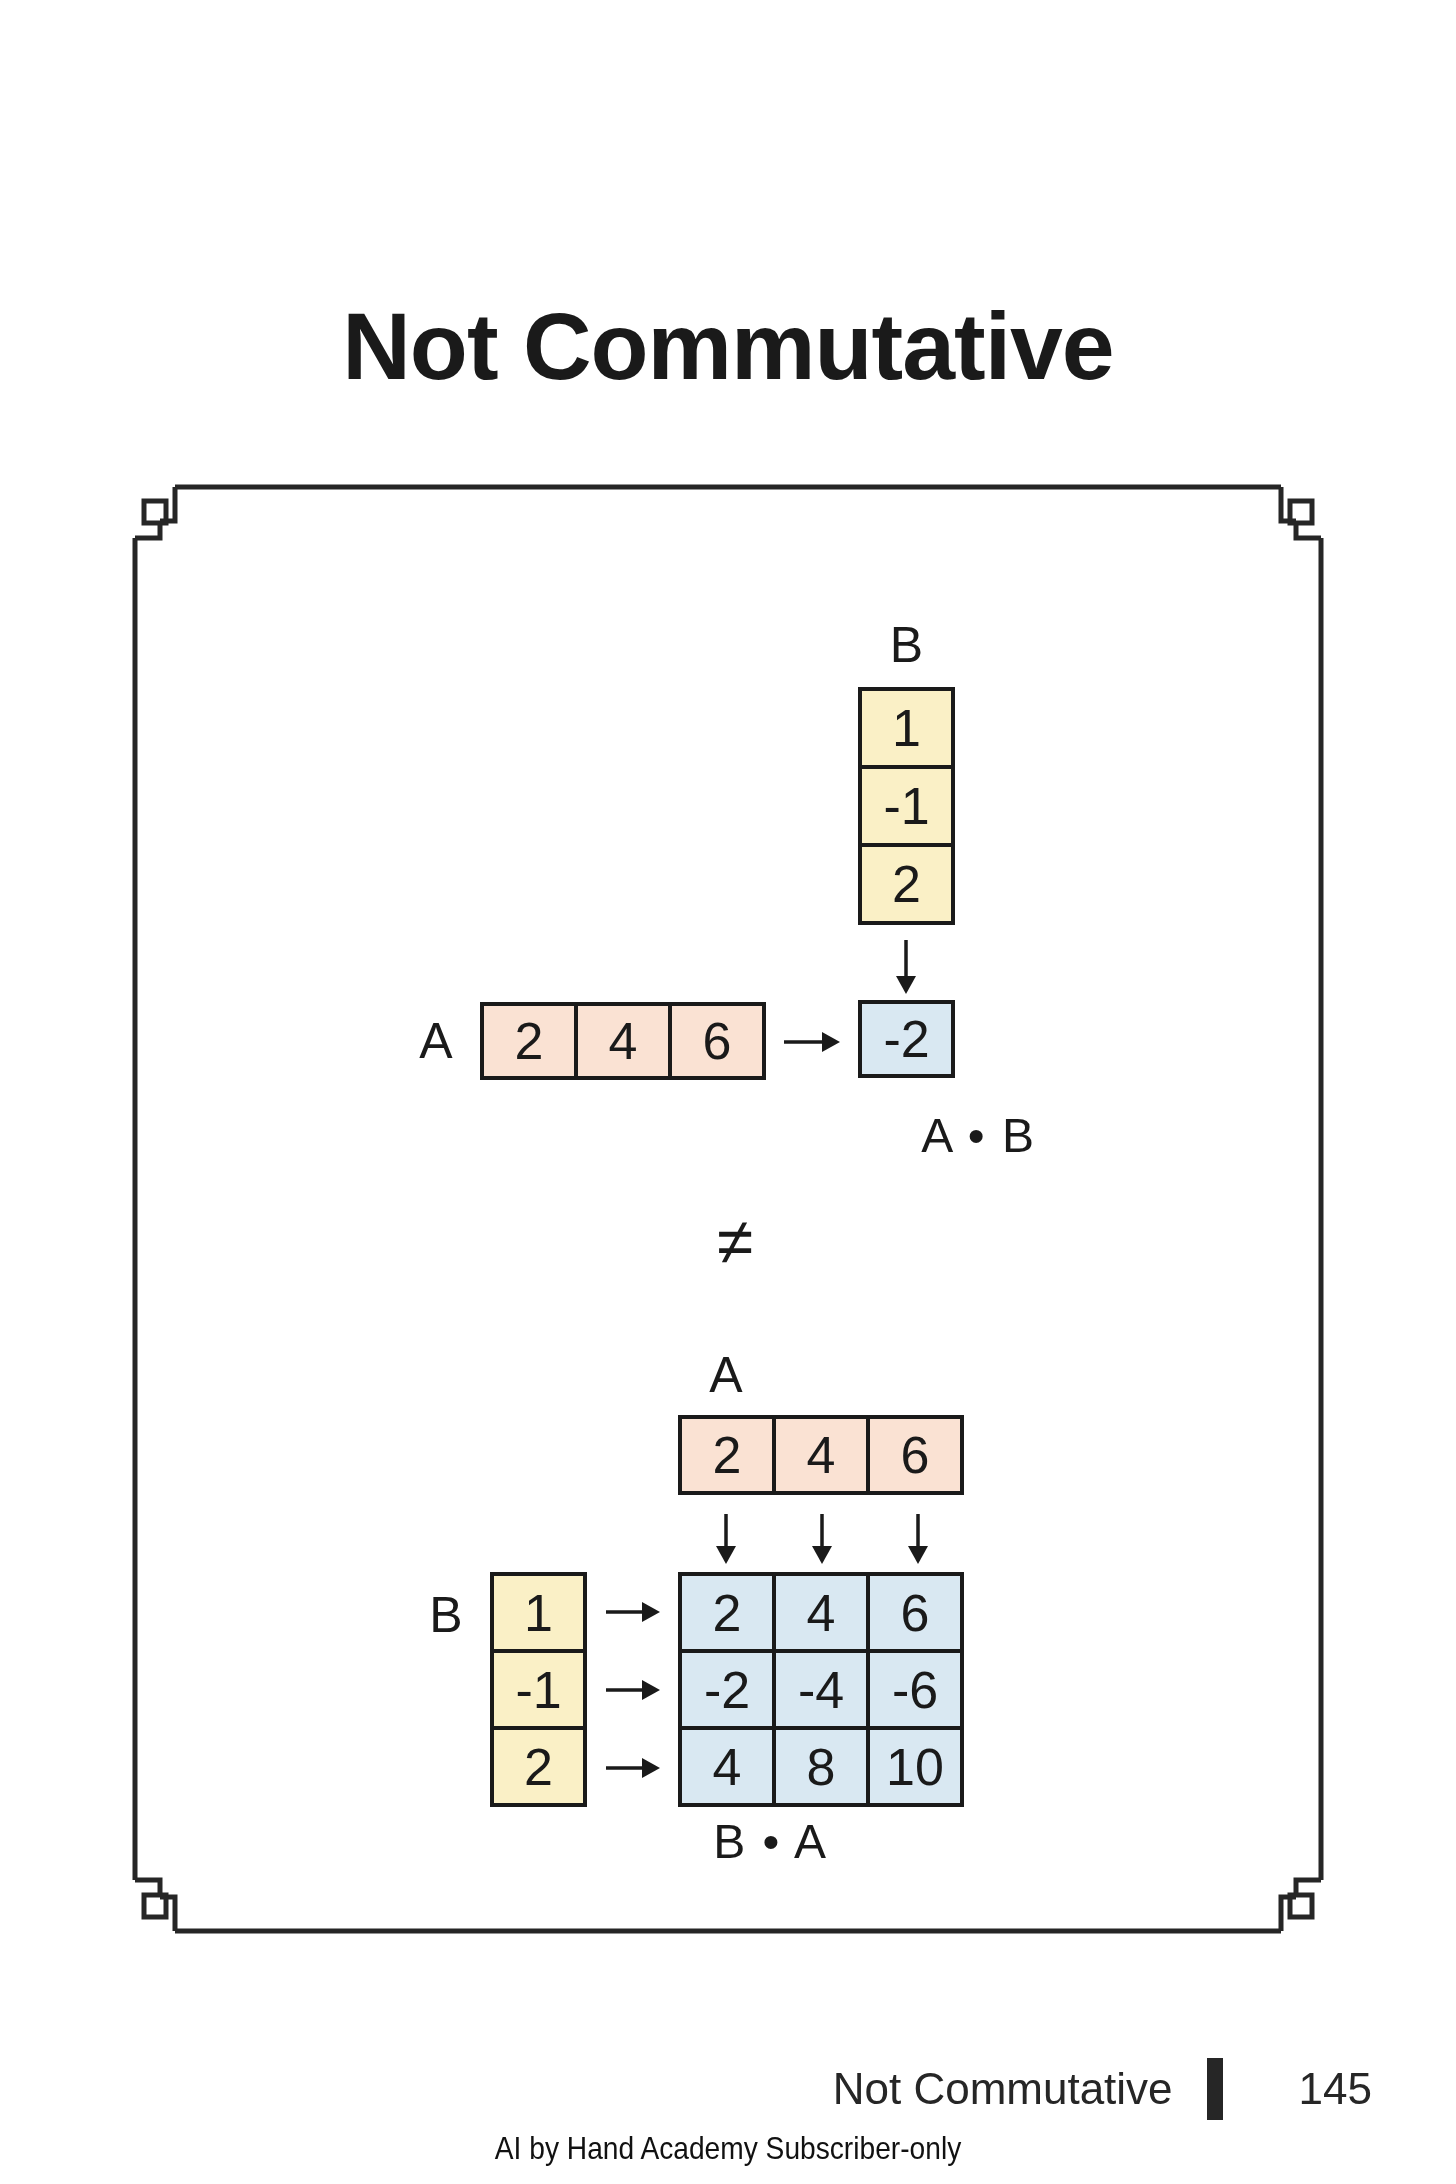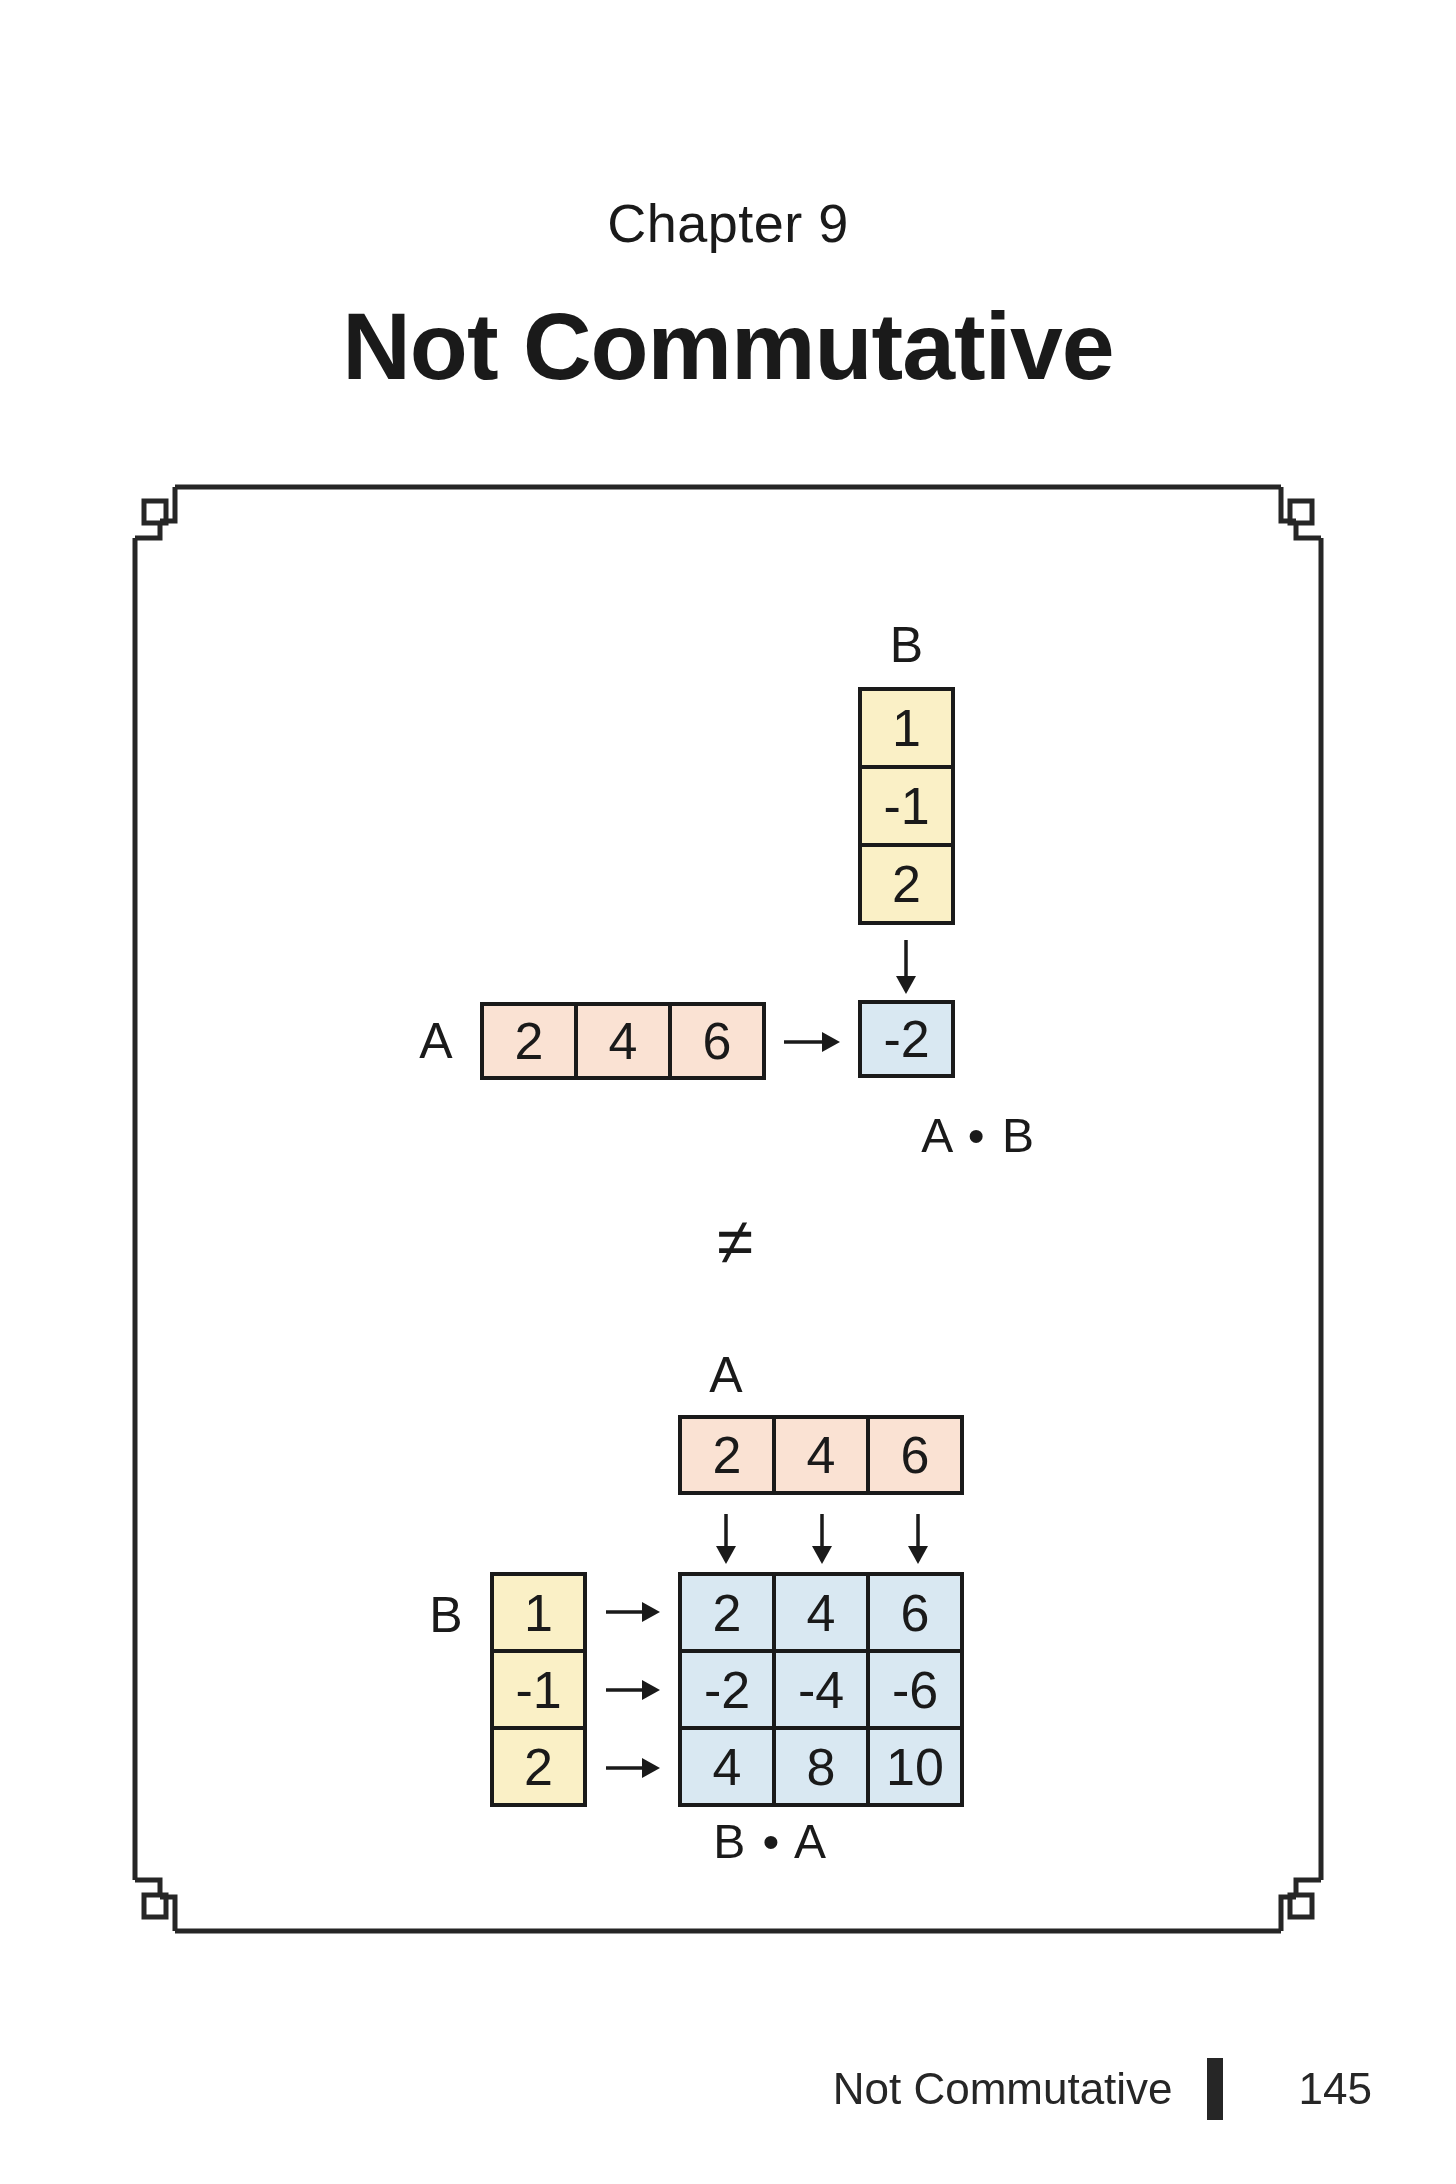--- a/index.html
+++ b/index.html
@@ -60,21 +60,20 @@
   .watermark{
     display:inline-block;font-size:32px;font-weight:400;color:#111;
     transform:scaleX(0.88);transform-origin:center;letter-spacing:0;
   }
 </style>
 </head>
 <body>
 
 <div class="page">
 
-  <div class="chapter">Chapter 9</div>
   <div class="title">Not Commutative</div>
 
   <svg class="frame" width="1456" height="2184" viewBox="0 0 1456 2184" aria-hidden="true">
     <path d="M175 487 H1281
              M175 487 V521 H160
              M1281 487 V521 H1296
              M160 523 V538 H135
              M1296 523 V538 H1321
              M135 538 V1880
              M1321 538 V1880
@@ -178,14 +177,17 @@
   </div>
 
   <div class="oplbl" style="left:628px;top:1818px;width:200px;">B • A</div>
 
   <div class="footer">
     <span class="footer-name">Not Commutative</span>
     <span class="footer-bar"></span>
     <span class="footer-page">145</span>
   </div>
 
+  <div class="watermark-wrap">
+    <span class="watermark">AI by Hand Academy Subscriber-only</span>
+  </div>
 
 </div>
 
 </body></html>

